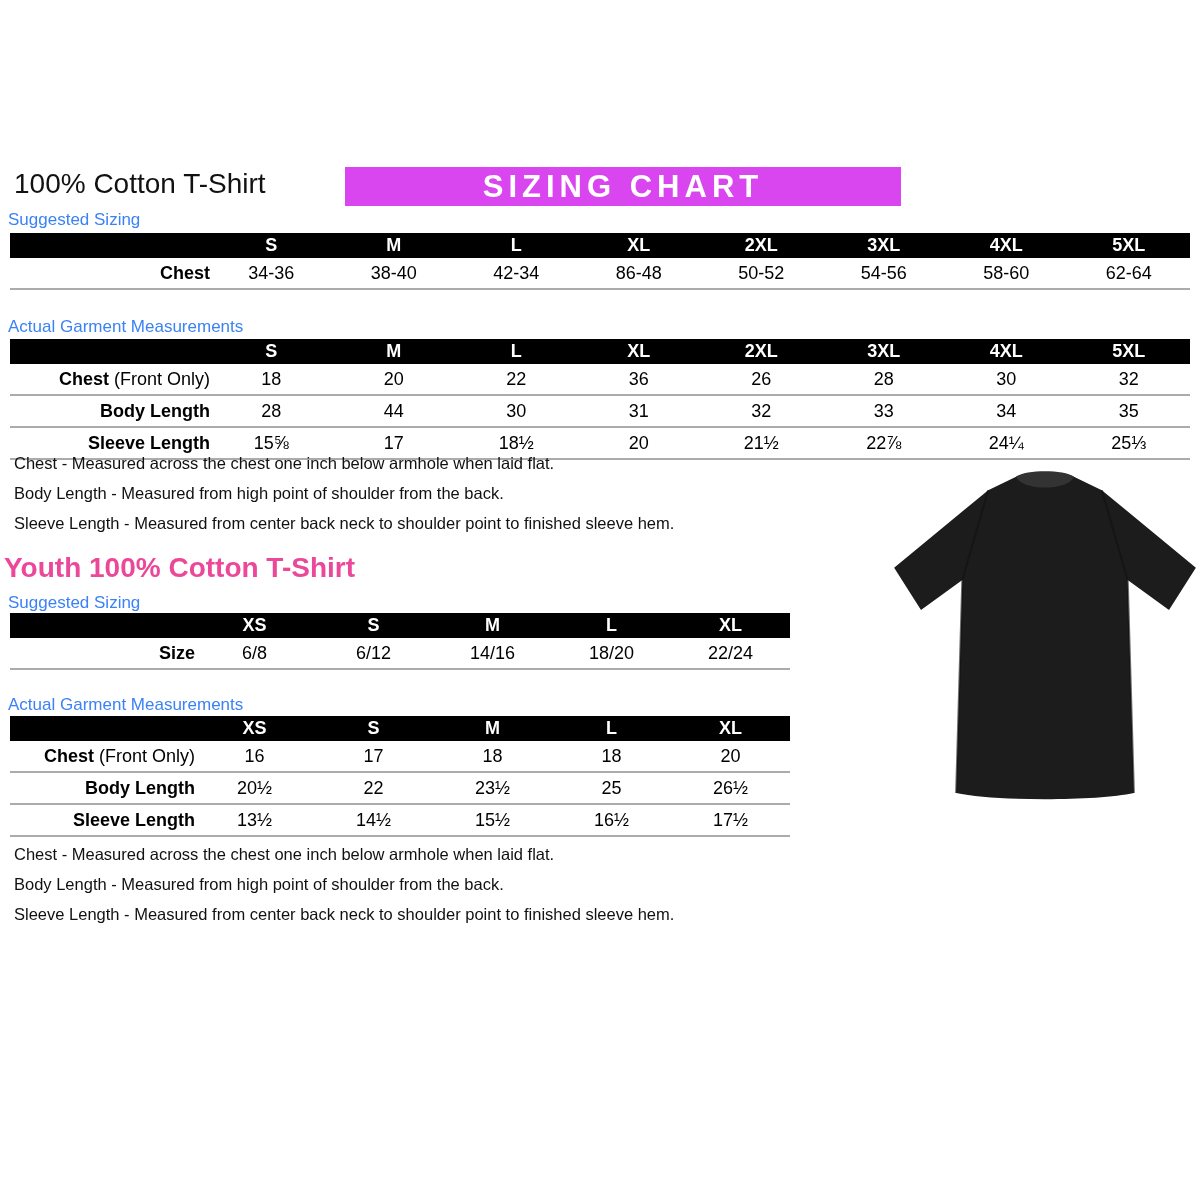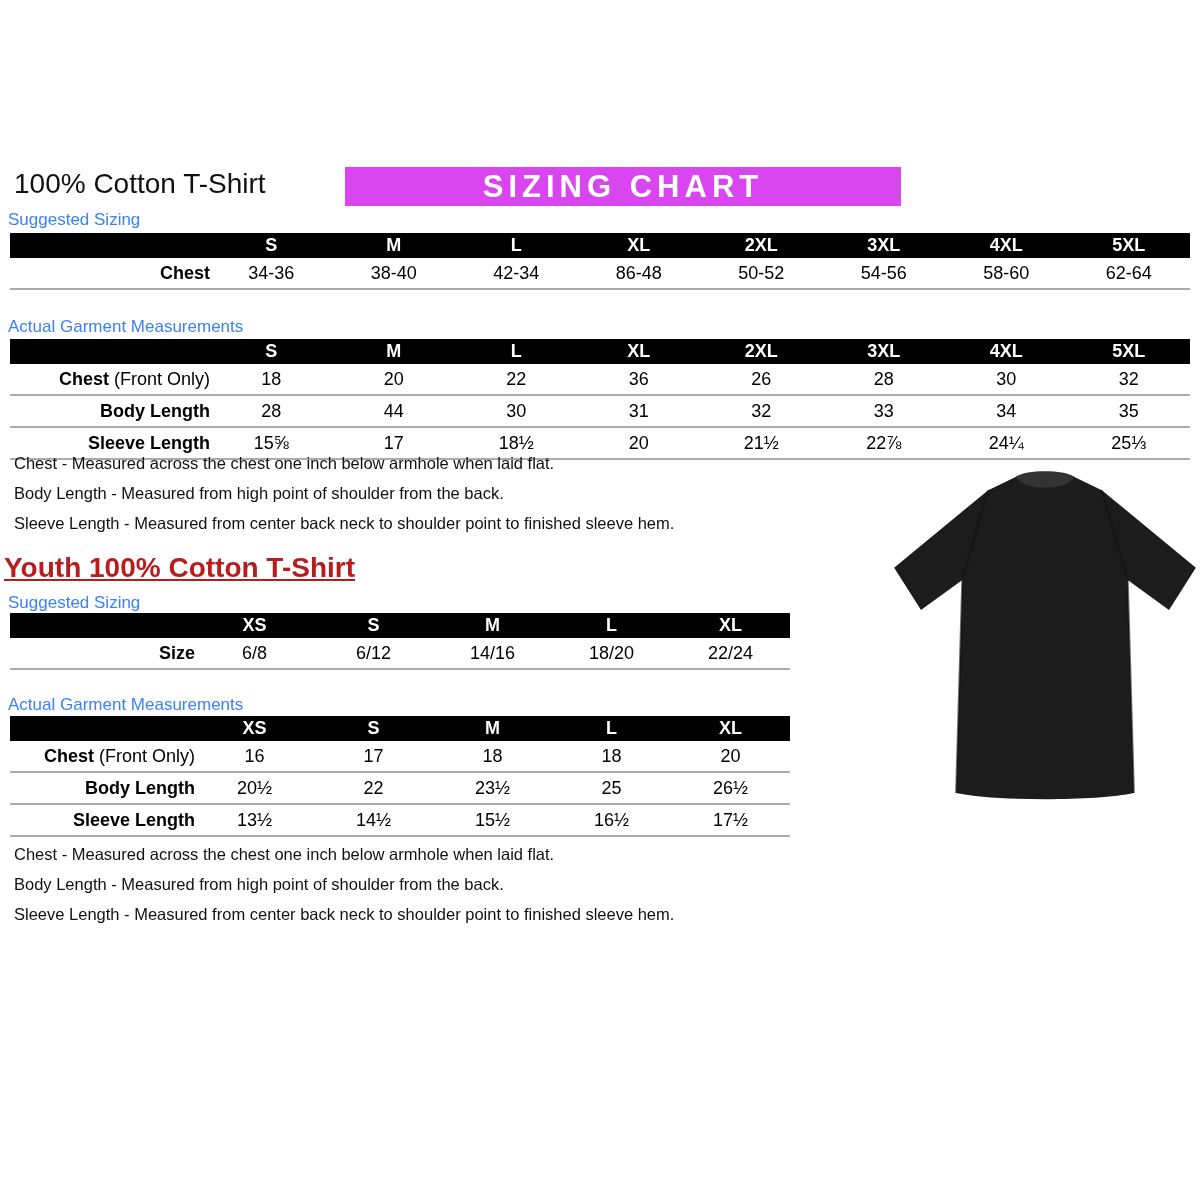--- a/index.html
+++ b/index.html
@@ -7,21 +7,21 @@
     position:relative;
     width:1200px;height:1200px;
     background:#ffffff;
     font-family:"Liberation Sans", sans-serif;
     color:#000;
     overflow:hidden;
   }
   .abs{position:absolute;}
 
   .product-title{font-size:28px;font-weight:400;color:#111;}
-  .product-title.bold{font-weight:700;color:#b91c1c;text-decoration:underline;}
+  .product-title.bold{font-weight:700;color:#ec4899;}
 
   .banner{
     background:#d946ef;color:#fff;
     display:flex;align-items:center;justify-content:center;
     font-weight:700;font-size:31px;letter-spacing:5px;
   }
 
   .section-label{font-size:17px;color:#3b82f6;}
 
   .sizing-table{border-collapse:collapse;width:100%;table-layout:fixed;}

